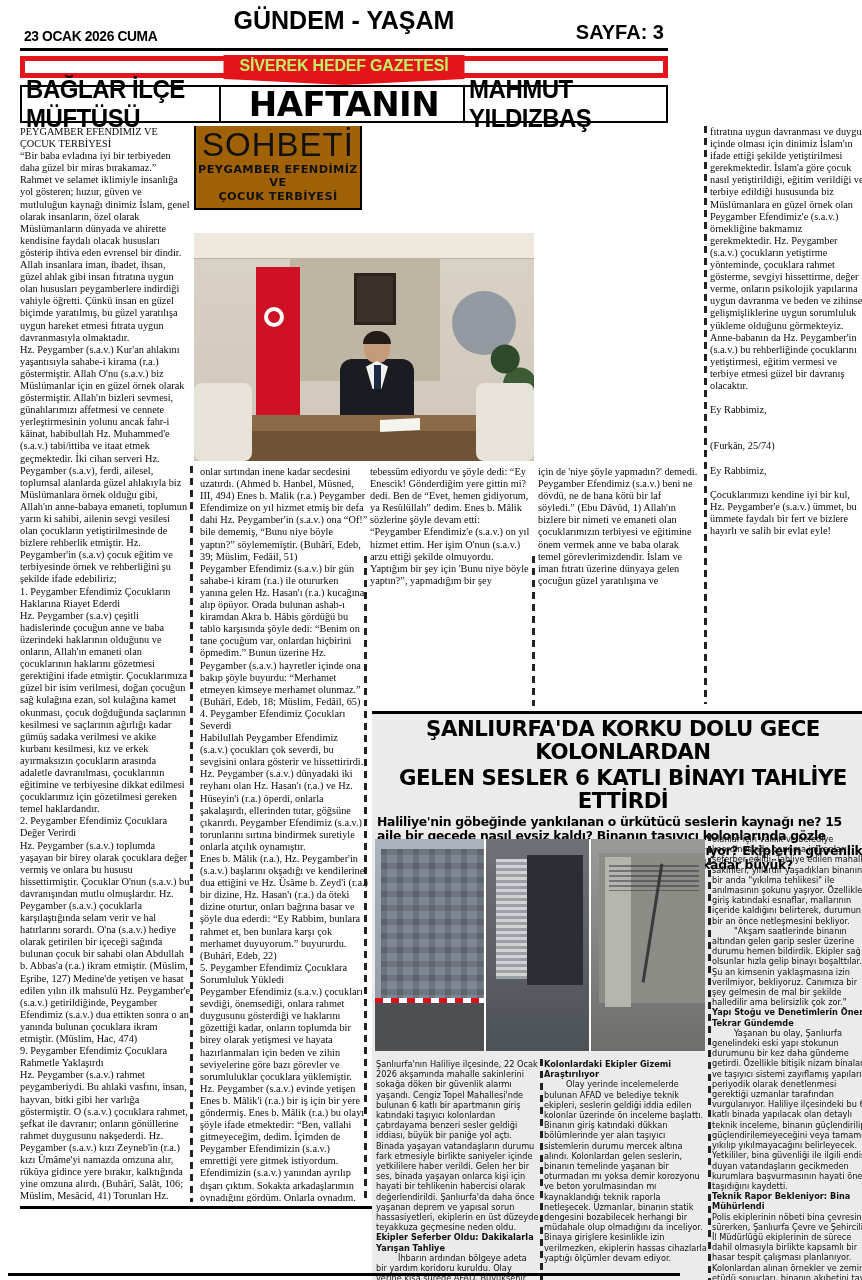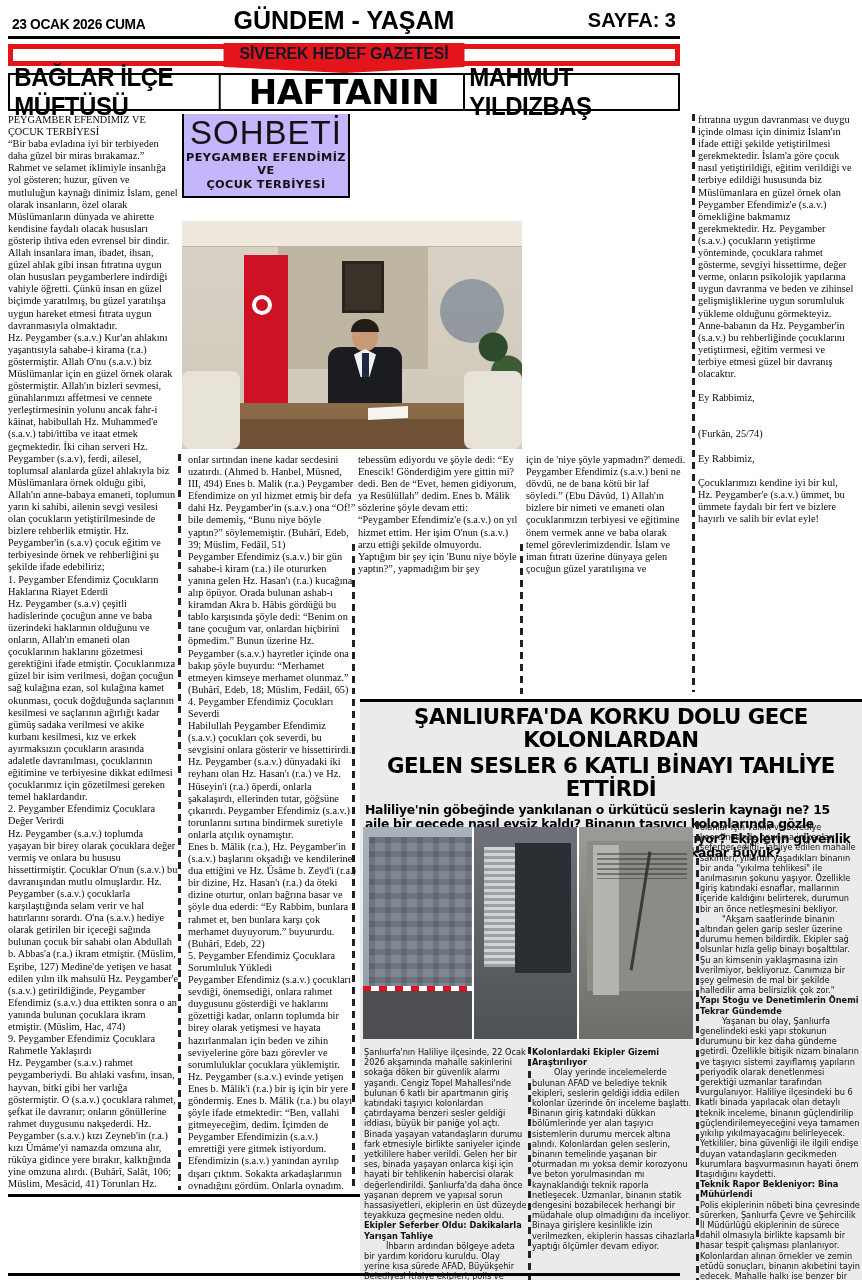--- a/index.html
+++ b/index.html
@@ -8,21 +8,21 @@
     height: 1280px;
     background: #ffffff;
     font-family: "Liberation Serif", serif;
     overflow: hidden;
   }
   .page {
     position: relative;
     width: 688px;
     height: 1280px;
     background: #fff;
-    padding: 0;
+    padding: 12px;
   }
 
   
   .topbar {
     display: flex;
     align-items: flex-end;
     justify-content: space-between;
     padding: 6px 12px 4px 12px;
     height: 36px;
   }
@@ -72,21 +72,21 @@
     position:absolute;
     left: 3px; right: 3px; top: 3px; bottom: 3px;
     background: #ffffff;
   }
   .redband-center {
     position: absolute;
     left: 50%;
     top: 50%;
     transform: translate(-50%,-50%);
     background: #e4141b;
-    color: #0f172a;
+    color: #bef264;
     font-family: "Liberation Sans", sans-serif;
     font-weight: bold;
     font-size: 16px;
     padding: 2px 16px 4px 16px;
     letter-spacing: -0.2px;
     white-space: nowrap;
     z-index: 3;
   }
   .redband-center::after{
     content:"";
@@ -162,21 +162,21 @@
   
   .sohbet {
     position: absolute;
     left: 174px;
     top: 0px;
     width: 168px;
     border-left: 2px solid #000;
     border-right: 2px solid #000;
     border-bottom: 2px solid #000;
     text-align: center;
-    background: #c4b5fd;
+    background: #a16207;
     padding: 2px 0 5px 0;
     z-index: 5;
   }
   .sohbet .big {
     font-family: "Liberation Sans", sans-serif;
     font-size: 33px;
     letter-spacing: 1px;
     color: #111;
     line-height: 34px;
     font-weight: 400;

